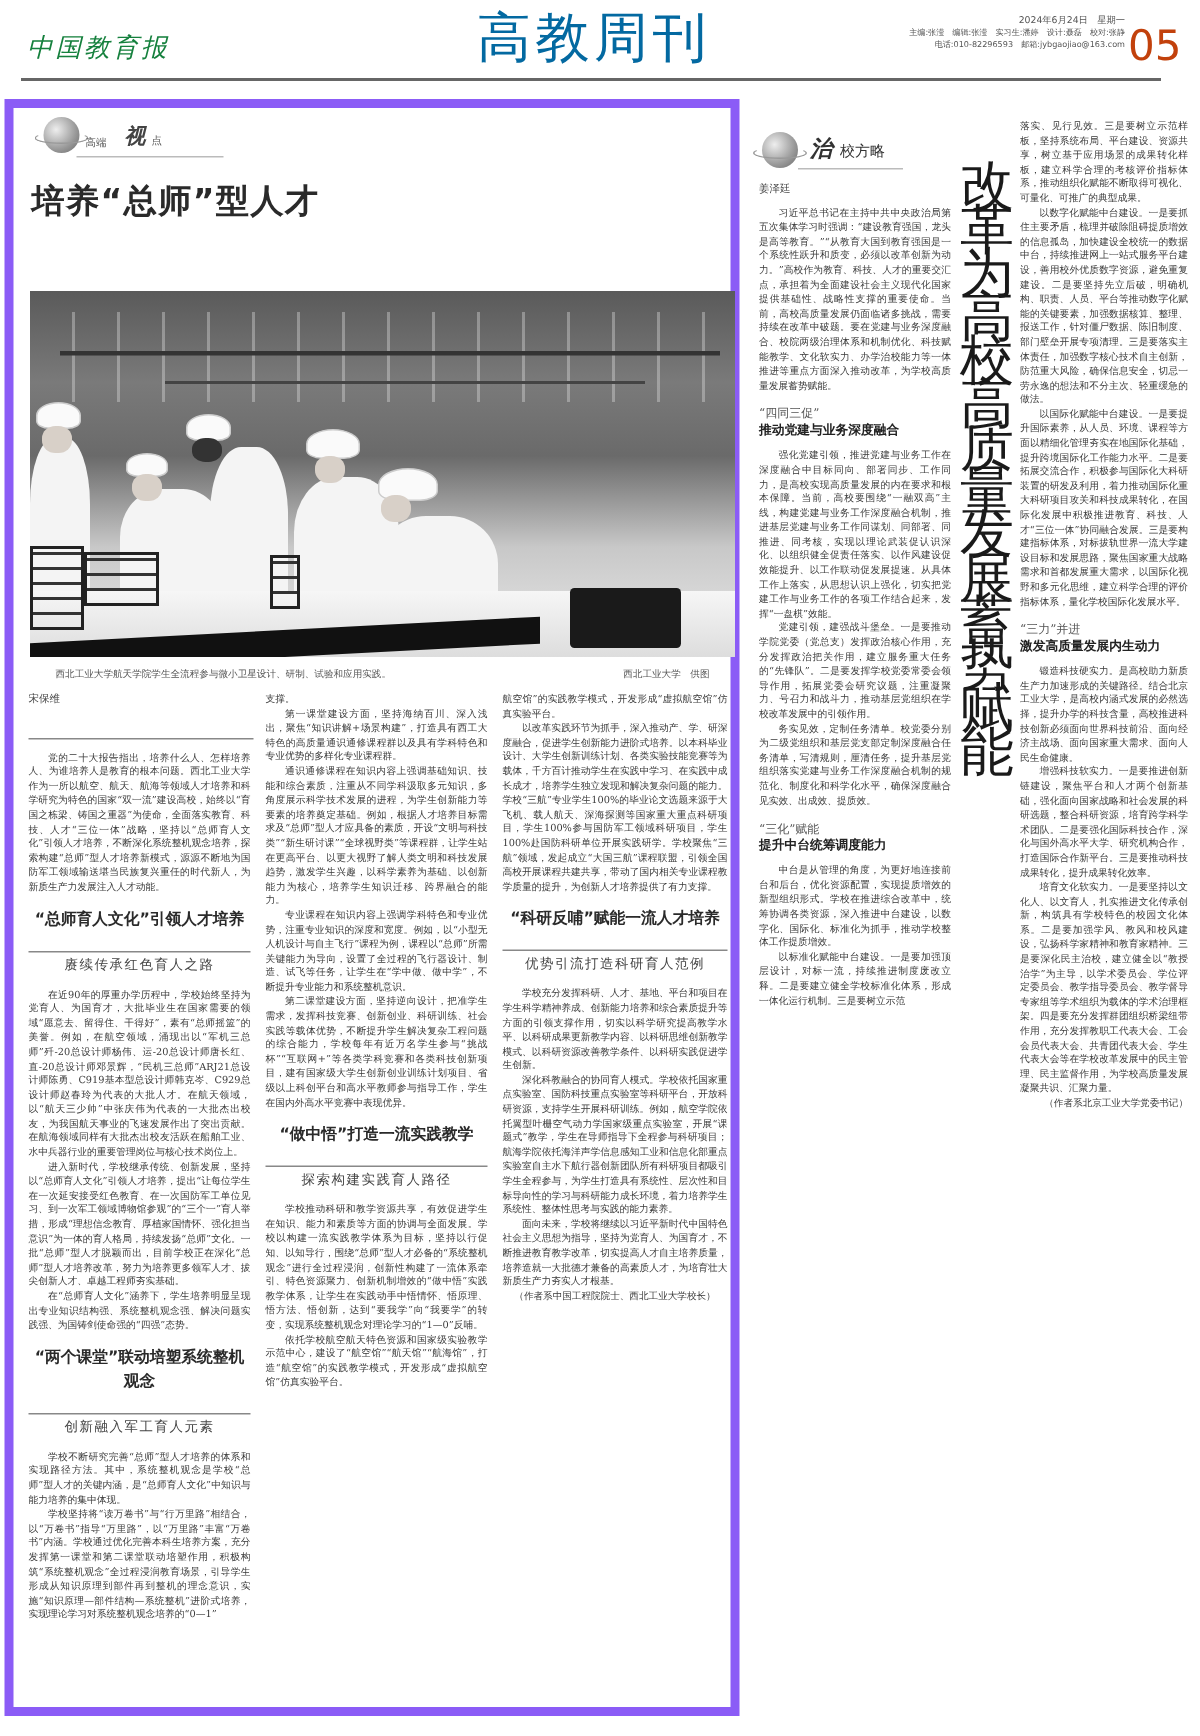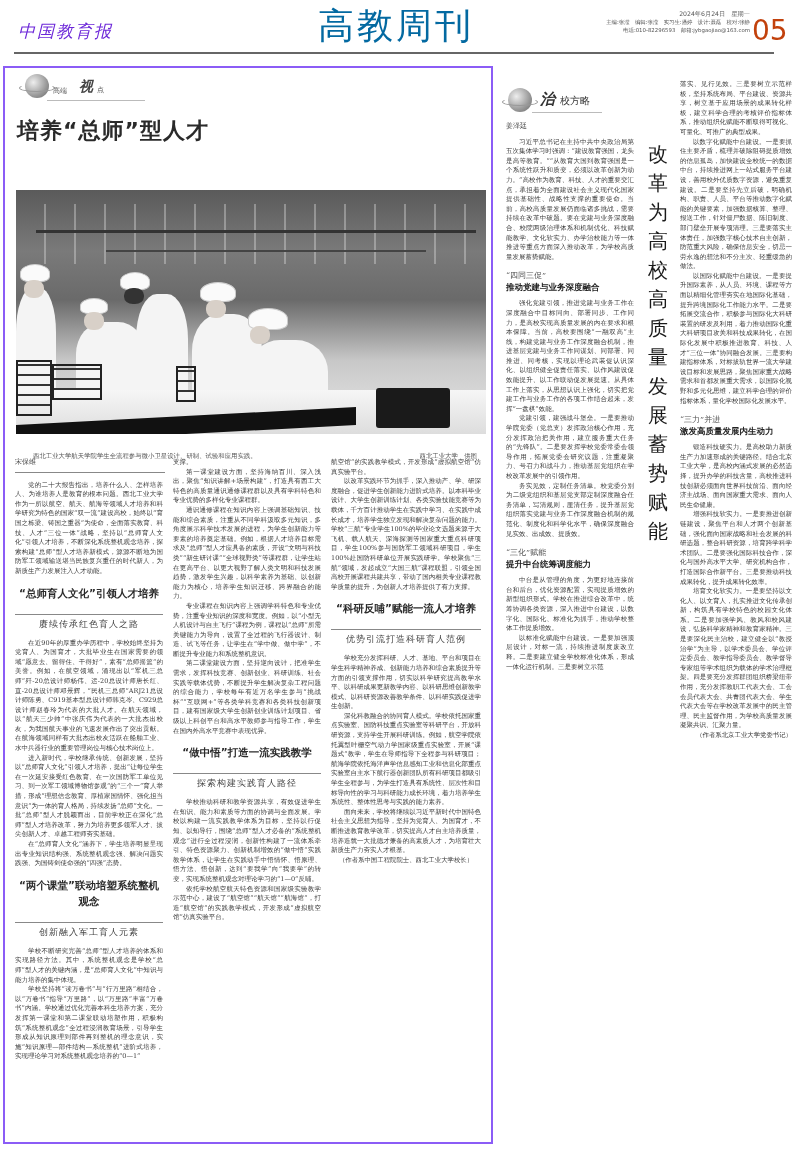--- a/index.html
+++ b/index.html
@@ -1,30 +1,30 @@
 <!DOCTYPE html>
 <html><head>
 <meta charset="utf-8">
 <style>
   * { box-sizing: border-box; margin: 0; padding: 0; }
   html, body { width: 800px; height: 1157px; background: #fff; overflow: hidden; }
   body { position: relative; font-family: "DejaVu Serif", "Liberation Serif", serif; color: #333; }
 
   
   .masthead { position: absolute; left: 0; top: 0; width: 800px; height: 56px; }
-  .mast-logo { position: absolute; left: 18px; top: 20px; font-family: "DejaVu Serif", serif; font-size: 17px; font-style: italic; color: #6d28d9; letter-spacing: 2px; }
+  .mast-logo { position: absolute; left: 18px; top: 20px; font-family: "DejaVu Serif", serif; font-size: 17px; font-style: italic; color: #15803d; letter-spacing: 2px; }
   .mast-title { position: absolute; left: 318px; top: 4px; font-family: "DejaVu Sans", sans-serif; font-size: 36px; color: #0369a1; letter-spacing: 3px; line-height: 44px; }
   .mast-meta { position: absolute; left: 598px; top: 10px; width: 152px; text-align: right; font-family: "DejaVu Sans", sans-serif; font-size: 5.4px; line-height: 8px; color: #555; }
   .mast-meta .date { font-size: 6.2px; }
   .mast-page { position: absolute; left: 752px; top: 16px; font-family: "DejaVu Sans", sans-serif; font-size: 28px; color: #c2410c; line-height: 30px; }
   .mast-rule { position: absolute; left: 14px; top: 52px; width: 374px; height: 2px; background: #666; }
   .mast-rule2 { position: absolute; left: 388px; top: 52px; width: 386px; height: 2px; background: #666; }
 
   
-  .left-article { position: absolute; left: 3px; top: 66px; width: 490px; height: 1078px; border: 2px solid #8b5cf6; }
+  .left-article { position: absolute; left: 3px; top: 66px; width: 490px; height: 1078px; border: 6px solid #8b5cf6; }
   .column-tag { position: absolute; left: 12px; top: 4px; width: 120px; height: 30px; }
   .globe { position: absolute; left: 8px; top: 2px; width: 24px; height: 24px; border-radius: 50%; background: radial-gradient(circle at 35% 35%, #eee, #999 60%, #666); }
   .globe-ring { position: absolute; left: 2px; top: 12px; width: 36px; height: 8px; border-radius: 50%; border: 1px solid #999; border-top-color: transparent; }
   .tag-small { position: absolute; left: 36px; top: 14px; font-family: "DejaVu Sans", sans-serif; font-size: 7px; color: #555; }
   .tag-big { position: absolute; left: 62px; top: 6px; font-family: "DejaVu Serif", serif; font-size: 14px; font-weight: bold; font-style: italic; color: #444; }
   .tag-tail { position: absolute; left: 80px; top: 13px; font-size: 7px; color: #555; font-family: "DejaVu Sans", sans-serif; }
   .tag-line { position: absolute; left: 30px; top: 28px; width: 98px; height: 1px; background: #bbb; }
 
   .headline { position: absolute; left: 12px; top: 44px; font-family: "DejaVu Sans", sans-serif; font-weight: bold; font-size: 22px; line-height: 38px; color: #2a2a2a; letter-spacing: 1px; }
 
@@ -35,42 +35,42 @@
   .photo .pipe-h { position: absolute; left: 20px; top: 40px; width: 440px; height: 3px; background: #333; }
   .photo .pipe-h2 { position: absolute; left: 90px; top: 60px; width: 320px; height: 2px; background: #444; }
   .person { position: absolute; background: #f4f4f4; border-radius: 40% 40% 10% 10%; }
   .cap { position: absolute; background: #fafafa; border-radius: 50% 50% 30% 30%; border: 1px solid #ccc; }
   .face { position: absolute; background: #d8d0c8; border-radius: 45%; }
   .table { position: absolute; left: 0; top: 200px; width: 470px; height: 44px; background: linear-gradient(180deg,#f6f6f6,#ddd); }
   .table-edge { position: absolute; left: 0; top: 226px; width: 340px; height: 18px; background: #111; transform: skewY(-3deg); }
   .rack { position: absolute; border: 2px solid #222; background: repeating-linear-gradient(0deg, transparent 0 8px, #333 8px 10px); }
   .device { position: absolute; left: 360px; top: 198px; width: 74px; height: 40px; background: #1a1a1a; border-radius: 3px; }
 
-  .caption { position: absolute; top: 384px; font-family: "DejaVu Sans", sans-serif; font-size: 6.4px; color: #555; }
+  .caption { position: absolute; top: 373px; font-family: "DejaVu Sans", sans-serif; font-size: 6.4px; color: #555; }
   .caption.left { left: 28px; }
   .caption.right { right: 14px; text-align: center; }
 
   .col { position: absolute; font-size: 6.5px; line-height: 9.6px; color: #3a3a3a; text-align: justify; }
   .col p { text-indent: 2em; margin: 0; }
   .col p.noindent { text-indent: 0; }
-  .byline { font-size: 7px; color: #444; padding-bottom: 4px; border-bottom: 1px solid #888; margin-bottom: 8px; width: 150px; }
+  .byline { font-size: 7px; color: #444; padding-bottom: 20px; border-bottom: 1px solid #888; margin-bottom: 8px; width: 150px; }
   .sub-head { text-align: center; margin: 8px 0 2px; }
   .sub-head .h1 { display: block; font-family: "DejaVu Sans", sans-serif; font-weight: bold; font-size: 10.5px; line-height: 16px; color: #2a2a2a; border-bottom: 1px solid #888; padding-bottom: 13px; }
   .sub-head .h2 { display: block; font-size: 9px; line-height: 14px; color: #444; margin-top: 2px; margin-bottom: 8px; letter-spacing: 1px; }
   .author-note { text-align: center; font-size: 6.4px; margin-top: 1px; text-indent: 0 !important; }
 
   
   .right-tag { position: absolute; left: 504px; top: 88px; width: 120px; height: 30px; }
   .right-tag .globe { left: 4px; top: 0; }
   .right-tag .globe-ring { left: -2px; top: 10px; }
   .right-tag .big { position: absolute; left: 36px; top: 2px; font-family: "DejaVu Serif", serif; font-weight: bold; font-style: italic; font-size: 15px; color: #333; }
   .right-tag .rest { position: absolute; left: 56px; top: 6px; font-family: "DejaVu Sans", sans-serif; font-size: 10px; color: #333; }
   .right-tag .line { position: absolute; left: 28px; top: 24px; width: 70px; height: 1px; background: #bbb; }
 
-  .vertical-title { position: absolute; left: 640px; top: 140px; width: 36px; font-family: "DejaVu Sans", sans-serif; font-size: 20px; line-height: 29px; color: #1a1a1a; text-align: center; word-break: break-all; }
+  .vertical-title { position: absolute; left: 640px; top: 110px; width: 36px; font-family: "DejaVu Sans", sans-serif; font-size: 36px; line-height: 29px; color: #1a1a1a; text-align: center; word-break: break-all; }
 
   .rsub { font-family: "DejaVu Sans", sans-serif; margin: 8px 0 6px; }
   .rsub .a { display: block; font-size: 8px; color: #555; line-height: 11px; font-family: "DejaVu Serif", serif; }
   .rsub .b { display: block; font-size: 8.5px; font-weight: bold; color: #222; line-height: 12px; }
 </style>
 </head>
 <body>
 
 <header class="masthead">
   <div class="mast-logo">中国教育报</div>

